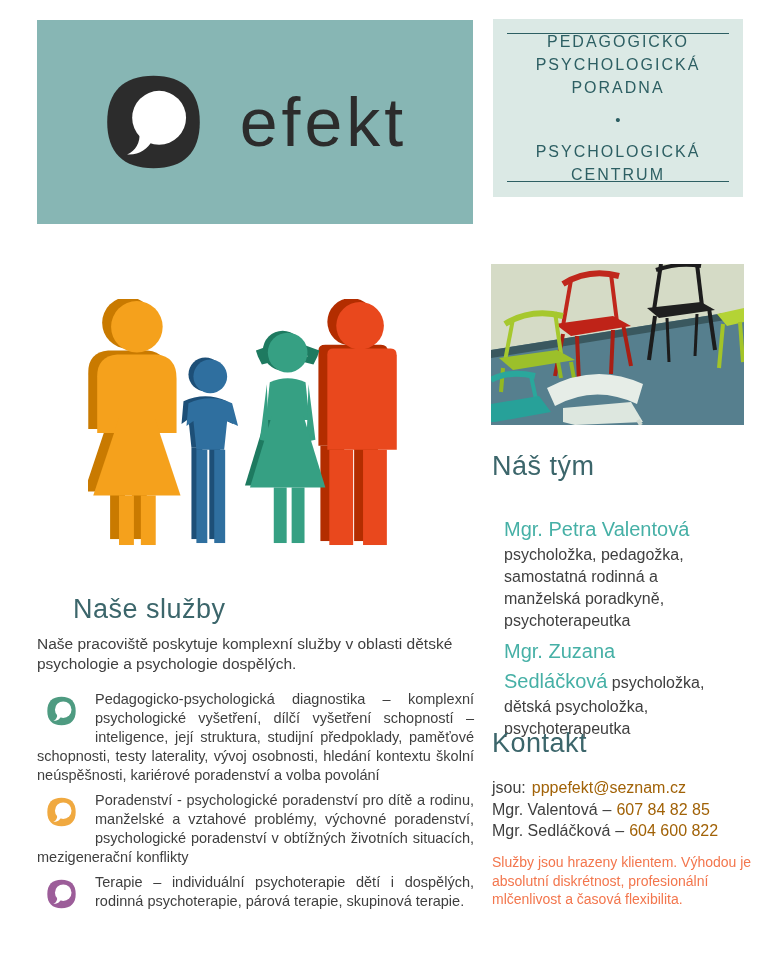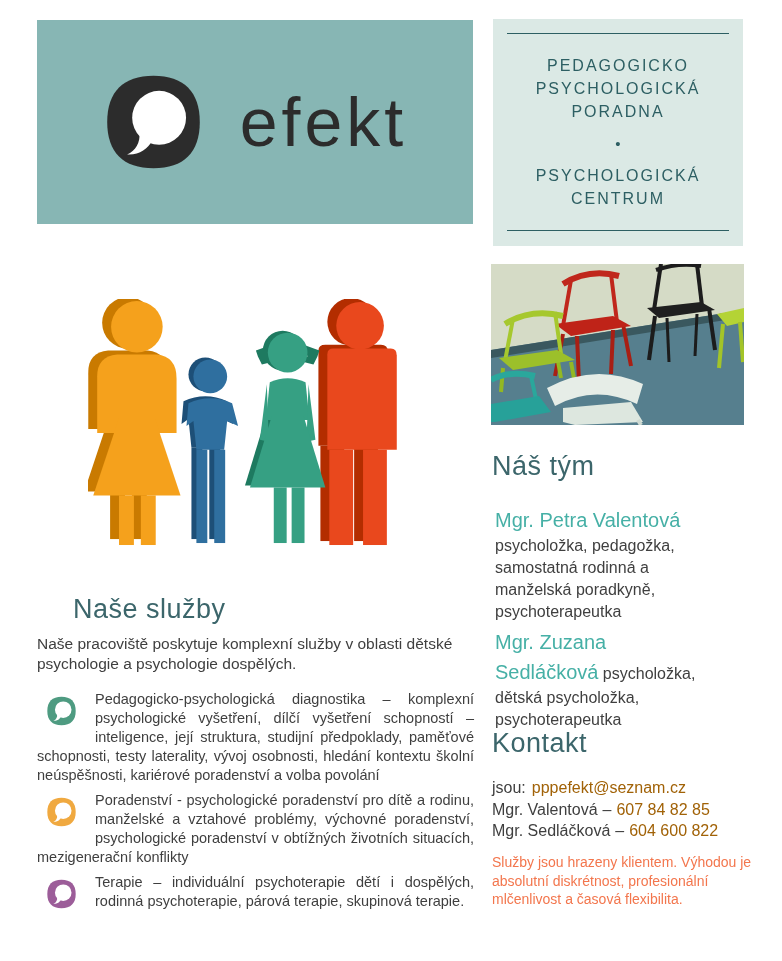--- a/index.html
+++ b/index.html
@@ -9,21 +9,21 @@
   }
 
   
   .brand-box {
     position:absolute; left:37px; top:20px; width:436px; height:204px;
     background:#87b6b4; display:flex; align-items:center; justify-content:center; gap:36px;
   }
   .logo-text { font-size:68px; color:#2c2c2c; letter-spacing:4px; line-height:1; }
 
   .title-box {
-    position:absolute; left:493px; top:19px; width:250px; height:227px;
+    position:absolute; left:493px; top:19px; width:250px; height:178px;
     background:#dbe9e5;
   }
   .title-inner {
     position:absolute; left:14px; right:14px; top:14px; bottom:15px;
     border-top:1.5px solid #2d5f63; border-bottom:1.5px solid #2d5f63;
     display:flex; flex-direction:column; align-items:center; justify-content:center;
     text-align:center; color:#2d5f63; font-size:16px; letter-spacing:2px;
     line-height:23px; gap:9px;
   }
   .org-dot { font-size:15px; letter-spacing:0; }
@@ -49,21 +49,21 @@
   .svc-list { position:absolute; left:37px; top:690px; width:437px; }
   .svc {
     margin:0 0 6px; font-size:14.5px; line-height:19px; color:#3f3f3f;
     text-align:justify;
   }
   .icon-wrap { float:left; width:58px; height:46px; padding-top:3px; }
   .icon-wrap svg { display:block; margin-left:9px; }
 
   
   .member {
-    position:absolute; left:492px; width:216px; margin:3px;
+    position:absolute; left:492px; width:216px; margin:12px;
     font-size:16px; line-height:22px; color:#3f3f3f;
   }
   .m1 { top:502px; } .m2 { top:624px; }
   .mname { font-size:20px; line-height:30px; color:#46b0a6; }
 
   
   .contact-lines {
     position:absolute; left:492px; top:777px;
     font-size:16px; line-height:21.5px; color:#3f3f3f;
   }

